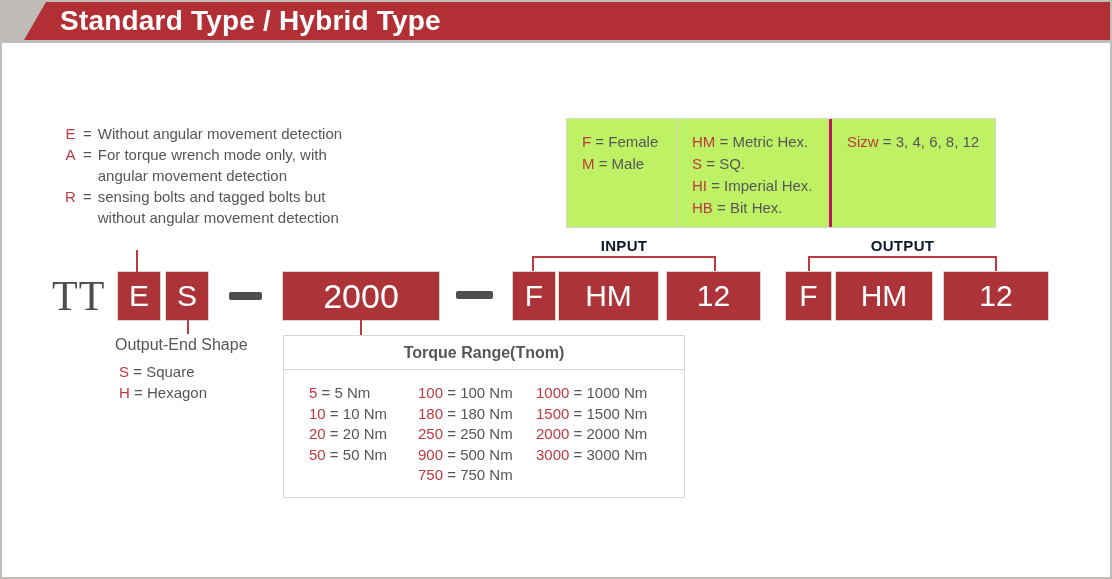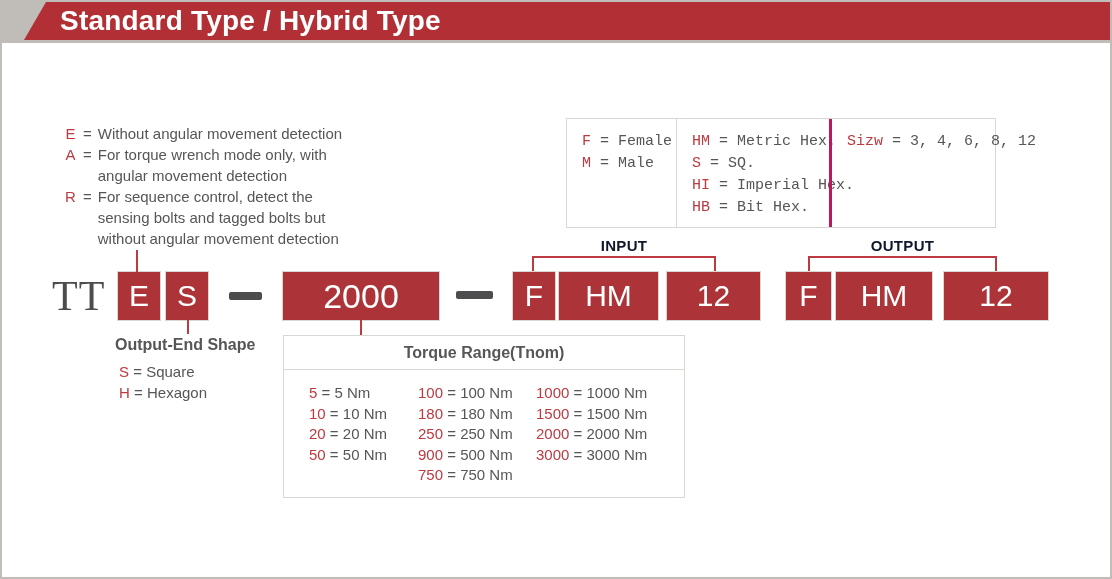--- a/index.html
+++ b/index.html
@@ -21,22 +21,22 @@
   .k{color:#bc3a40;}
   .kv{white-space:nowrap;}
   
   .legend{position:absolute; left:64px; top:123px; color:#565658; font-size:15px; line-height:21px;}
   .leg-item{display:flex;}
   .leg-key{color:#bc3a40; min-width:13px; text-align:center; flex:none;}
   .leg-eq{margin:0 6px; flex:none;}
   
   .end-table{
     position:absolute; left:566px; top:118px; width:430px; height:110px;
-    background:#ffffff; border:1px solid #dad6d2; box-sizing:border-box;
-    display:flex; color:#565658; font-size:15px;font-family:Liberation Mono, monospace;
+    background:#bef264; border:1px solid #dad6d2; box-sizing:border-box;
+    display:flex; color:#565658; font-size:15px;
   }
   .end-col{box-sizing:border-box; padding:12px 0 0 15px; line-height:22px;}
   .end-col1{width:109px;}
   .end-col2{width:153px; border-left:1px solid #dad6d2;}
   .end-col3{width:166px; border-left:3px solid #be185d;}
   
   .grp-label{position:absolute; top:237px; font-weight:bold; font-size:15px; color:#0f172a; text-align:center; letter-spacing:.3px;}
   .grp-label.in{left:532px; width:184px;}
   .grp-label.out{left:808px; width:189px;}
   .bracket{position:absolute; top:256px; height:16px; box-sizing:border-box;
@@ -62,21 +62,21 @@
   .bx-out-hex{left:836px; width:96px;}
   .bx-out-size{left:944px; width:104px;}
   .dash{position:absolute; background:#4d4d4f; height:8px; border-radius:2px;}
   .dash1{left:229px; top:292px; width:33px;}
   .dash2{left:456px; top:291px; width:37px;}
   .stub{position:absolute; width:2px; background:#bc3a40;}
   .stub-mode{left:136px; top:250px; height:22px;}
   .stub-shape{left:187px; top:320px; height:14px;}
   .stub-torque{left:360px; top:320px; height:15px;}
   
-  .oes-title{position:absolute; left:115px; top:336px; font-weight:bold; font-size:16px; color:#565658;}
+  .oes-title{position:absolute; left:115px; top:336px; font-weight:normal; font-size:16px; color:#565658;}
   .oes-items{position:absolute; left:119px; top:361px; font-size:15px; line-height:21px; color:#565658;}
   
   .torque{
     position:absolute; left:283px; top:335px; width:402px; height:163px;
     box-sizing:border-box; background:#fff; border:1px solid #dad6d2; color:#565658;
   }
   .tq-head{height:33px; border-bottom:1px solid #dad6d2; display:flex; align-items:center; justify-content:center;
     font-weight:bold; font-size:16px;}
   .tq-body{display:flex; padding-top:13px; font-size:15px; line-height:20.5px;}
   .tq-col1{margin-left:25px; width:109px;}
@@ -106,21 +106,20 @@
       <span class="leg-eq">=</span>
       <div class="leg-lines">
         <div>For torque wrench mode only, with</div>
         <div>angular movement detection</div>
       </div>
     </div>
     <div class="leg-item">
       <span class="leg-key">R</span>
       <span class="leg-eq">=</span>
       <div class="leg-lines">
-        <div>For sequence control, detect the</div>
         <div>sensing bolts and tagged bolts but</div>
         <div>without angular movement detection</div>
       </div>
     </div>
   </div>
 
   <div class="end-table">
     <div class="end-col end-col1">
       <div class="kv"><span class="k">F</span> <span>=</span> <span>Female</span></div>
       <div class="kv"><span class="k">M</span> <span>=</span> <span>Male</span></div>

